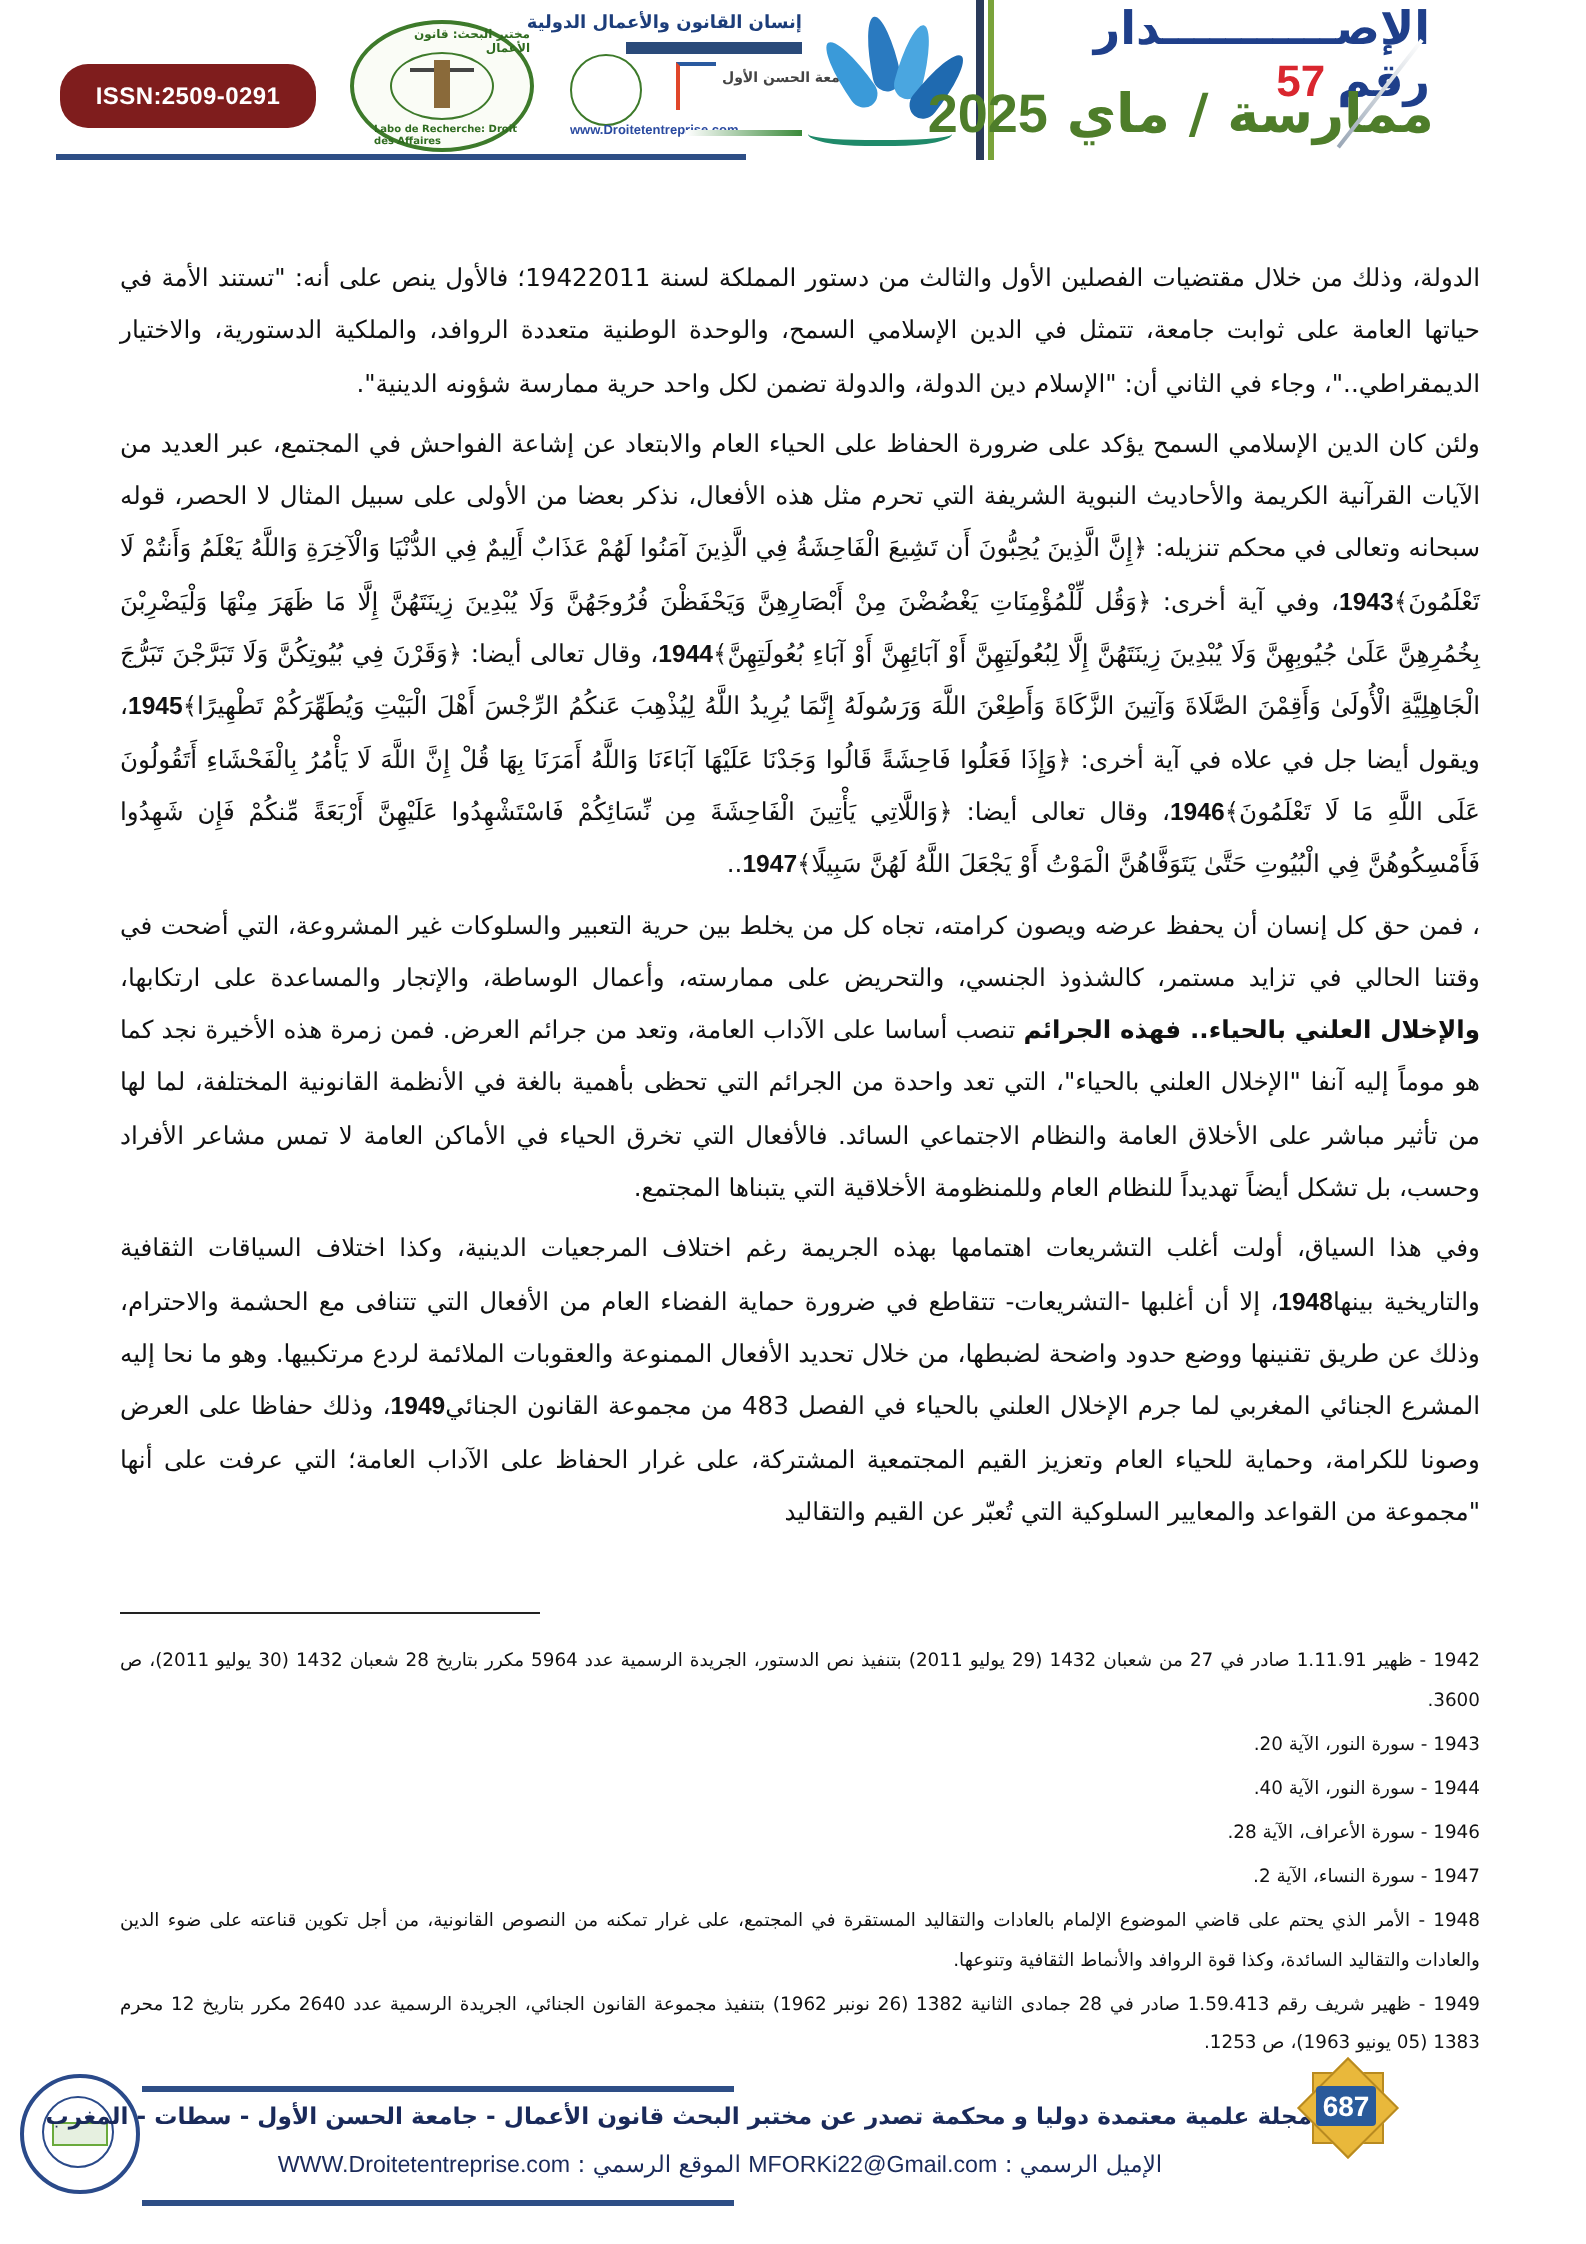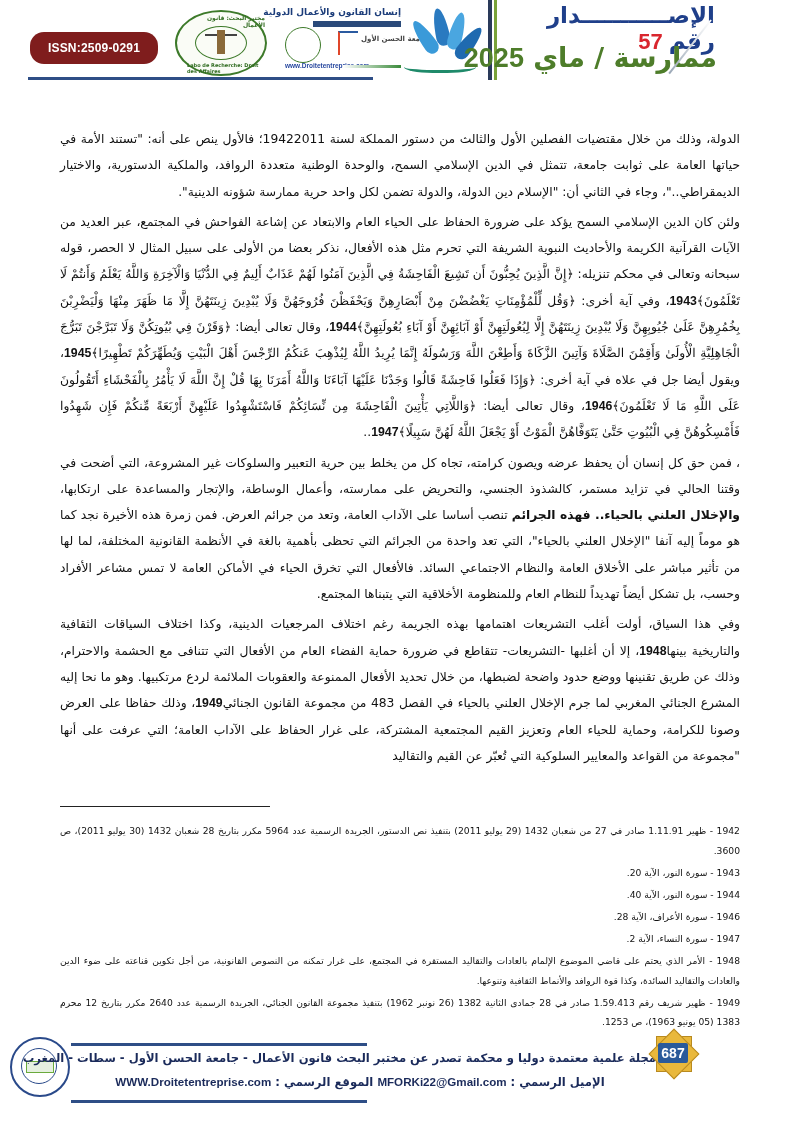--- a/index.html
+++ b/index.html
@@ -57,21 +57,21 @@
   .footnotes { position: absolute; left: 60px; top: 821px; width: 680px; direction: rtl; text-align: justify;
                font-family: "DejaVu Sans", sans-serif; font-size: 9.2px; line-height: 19.6px; color: #111; }
   .footnotes p { margin: 0 0 2.5px 0; }
 
   
   .footer-rule-top { position: absolute; left: 71px; top: 1043px; width: 296px; height: 3px; background: #2e4e86; }
   .footer-rule-bot { position: absolute; left: 71px; top: 1100px; width: 296px; height: 3px; background: #2e4e86; }
   .footer-line1 { position: absolute; left: 76px; top: 1051px; width: 580px; direction: rtl; text-align: right;
                   font-size: 11.6px; font-weight: bold; color: #1a2a5a; white-space: nowrap; }
   .footer-line2 { position: absolute; left: 70px; top: 1075px; width: 580px; direction: rtl; text-align: center;
-                  font-size: 11.6px; font-weight: bold; color: #1a2a5a; white-space: nowrap; }
+                  font-size: 11.6px; font-weight: normal; color: #1a2a5a; white-space: nowrap; }
   .footer-line2 .en { font-family: "Liberation Sans", sans-serif; }
   .page-star { position: absolute; left: 648px; top: 1028px; width: 50px; height: 50px; }
   .page-star .sq { position: absolute; left: 8px; top: 8px; width: 34px; height: 34px; background: #e9b83b; border: 1px solid #b88a20; }
   .page-star .sq2 { transform: rotate(45deg); }
   .page-star .num { position: absolute; left: 10px; top: 15px; width: 30px; height: 20px; background: #2a5a9a; color: #fff;
                     font-family: "Liberation Sans", sans-serif; font-weight: bold; font-size: 14px; text-align: center; line-height: 20px; border-radius: 2px; }
   .author-seal { position: absolute; left: 10px; top: 1037px; width: 56px; height: 56px; border: 2px solid #2a4a8a; border-radius: 50%; }
   .author-seal .inner { position: absolute; left: 9px; top: 9px; width: 34px; height: 34px; border: 1px solid #2a4a8a; border-radius: 50%; }
   .author-seal .mini { position: absolute; left: 14px; top: 22px; width: 26px; height: 10px; background: #e6f0e0; border: 1px solid #6aaa3c; }
 </style>

